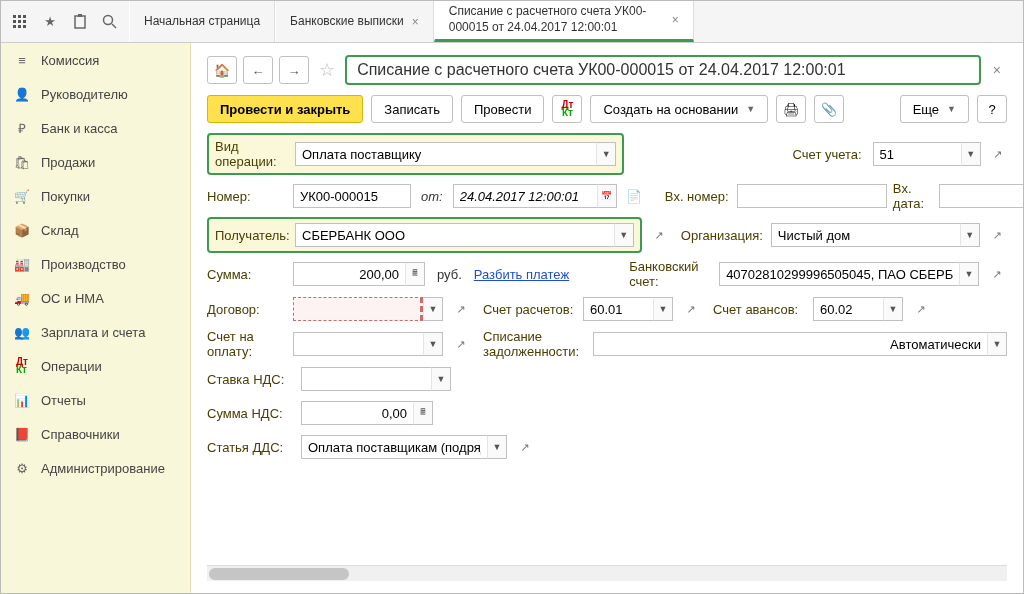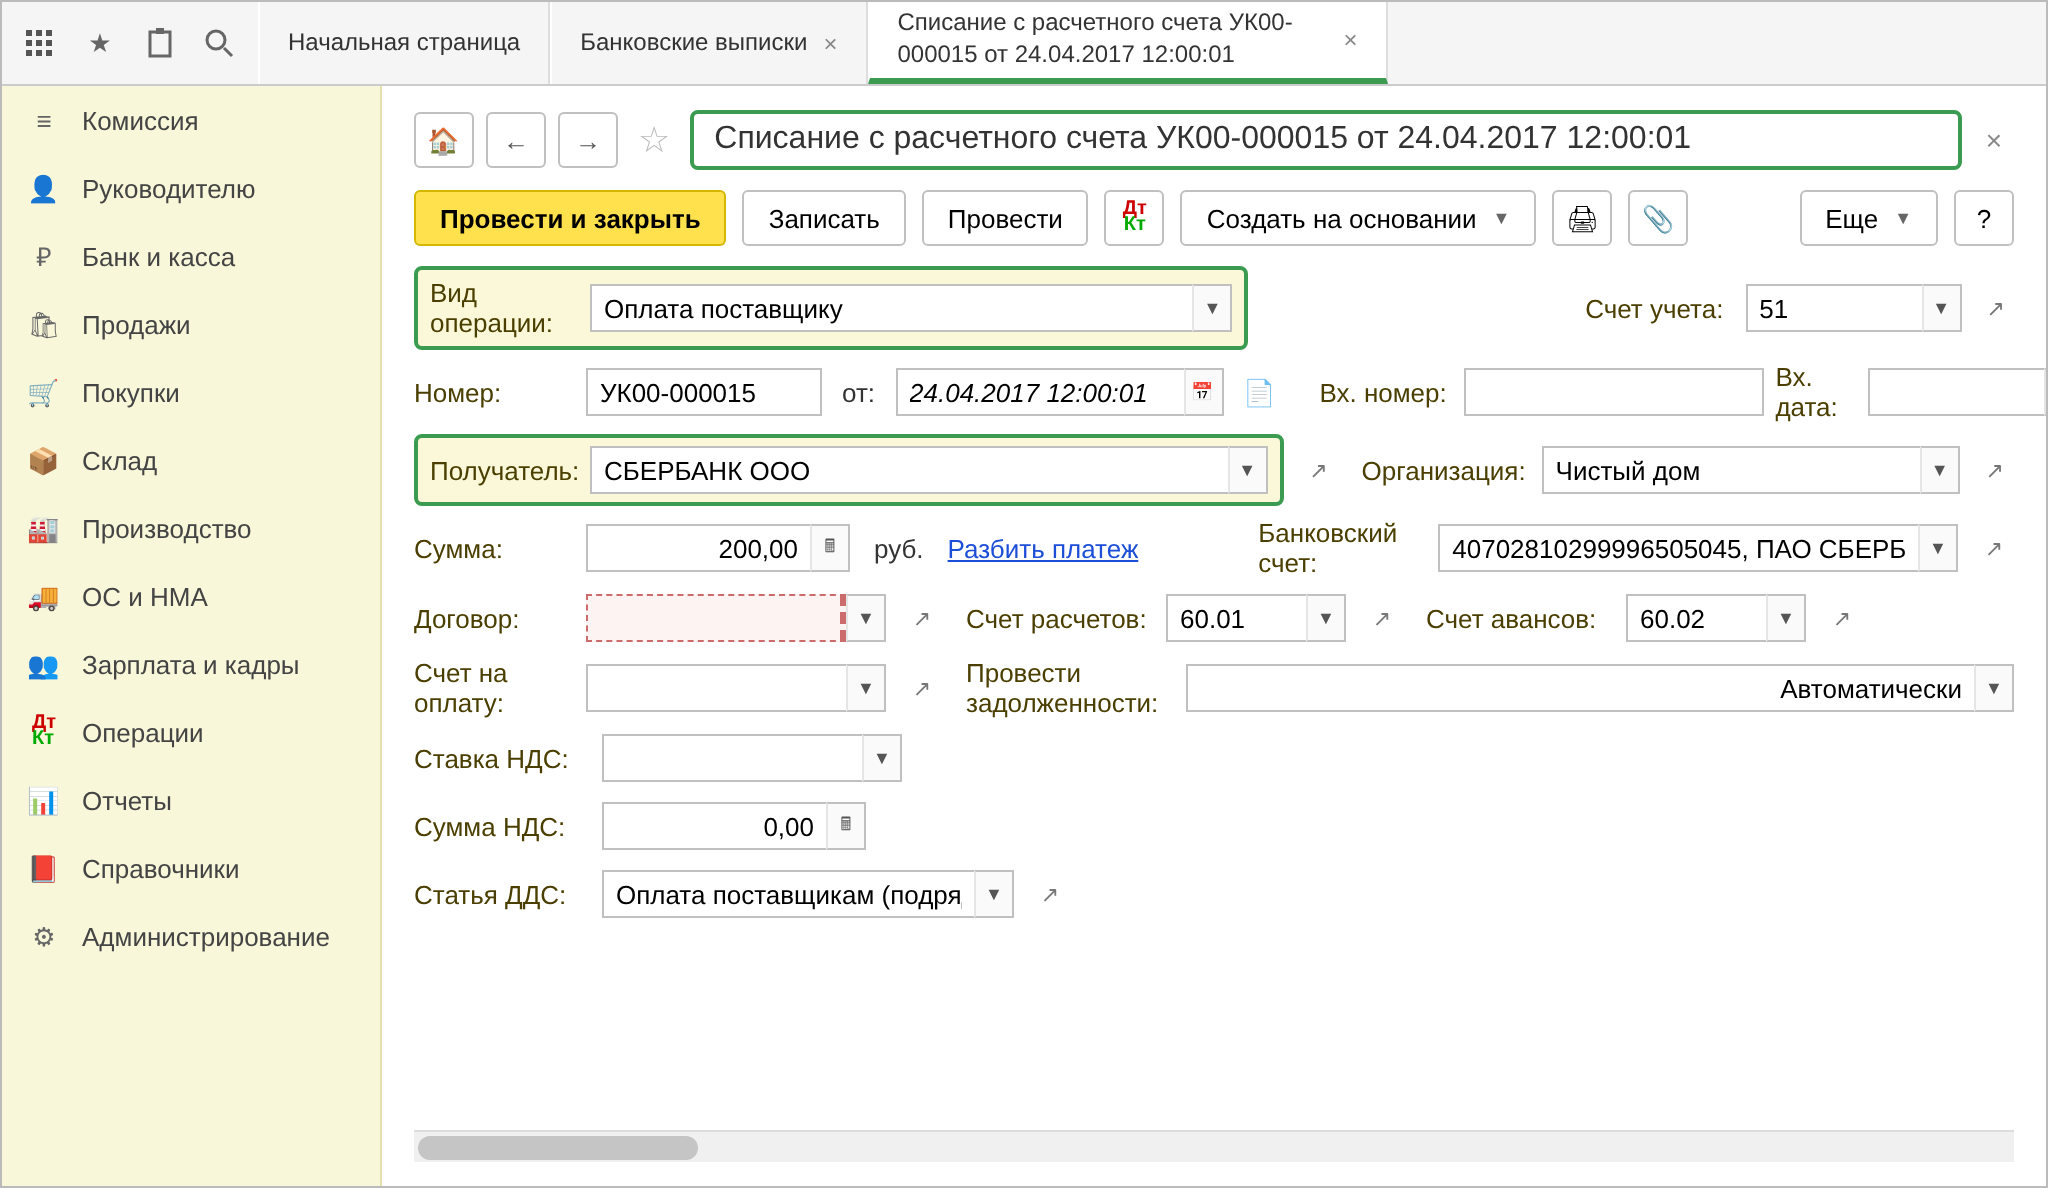--- a/index.html
+++ b/index.html
@@ -127,21 +127,21 @@
       <div class="side-item">
           <span class="side-icon">🏭</span>
           <span>Производство</span>
         </div>
       <div class="side-item">
           <span class="side-icon">🚚</span>
           <span>ОС и НМА</span>
         </div>
       <div class="side-item">
           <span class="side-icon">👥</span>
-          <span>Зарплата и кадры</span>
+          <span>Зарплата и счета</span>
         </div>
       <div class="side-item">
           <span class="side-icon">
             <span class="dtkt"><span class="d">Дт</span><br><span class="k">Кт</span></span>
           </span>
           <span>Операции</span>
         </div>
       <div class="side-item">
           <span class="side-icon">📊</span>
           <span>Отчеты</span>
@@ -209,21 +209,21 @@
           <div class="sel-wrap">
             <input class="input" style="width: 88px;" value="51">
             <div class="sel-btn">▼</div>
           </div>
           <div class="open-btn">↗</div>
         </div>
 
         <div class="form-row">
           <span class="label">Номер:</span>
           <input class="input" style="width: 118px;" value="УК00-000015">
-          <span style="padding:0 4px;">от:</span>
+          <span style="padding:0 4px;font-style:italic;">от:</span>
           <div class="sel-wrap">
             <input class="input" style="width: 144px; font-style: italic;" value="24.04.2017 12:00:01">
             <div class="sel-btn">📅</div>
           </div>
           <span style="color:#aaa; padding:0 4px;">📄</span>
           <span class="label" style="width:66px; margin-left:12px;">Вх. номер:</span>
           <input class="input" style="width: 150px;">
           <span class="label" style="width:40px;">Вх. дата:</span>
           <div class="sel-wrap">
             <input class="input" style="width: 88px;">
@@ -286,21 +286,21 @@
           <div class="open-btn">↗</div>
         </div>
 
         <div class="form-row">
           <span class="label">Счет на оплату:</span>
           <div class="sel-wrap">
             <input class="input" style="width: 130px;">
             <div class="sel-btn">▼</div>
           </div>
           <div class="open-btn">↗</div>
-          <span class="label" style="width:104px; margin-left:6px;">Провести задолженности:</span>
+          <span class="label" style="width:104px; margin-left:6px;">Списание задолженности:</span>
           <div class="sel-wrap" style="flex:1;">
             <input class="input" style="flex: 1 1 0%; text-align: right;" value="Автоматически">
             <div class="sel-btn">▼</div>
           </div>
         </div>
 
         <div class="form-row">
           <span class="label w90">Ставка НДС:</span>
           <div class="sel-wrap">
             <input class="input" style="width: 130px;">

